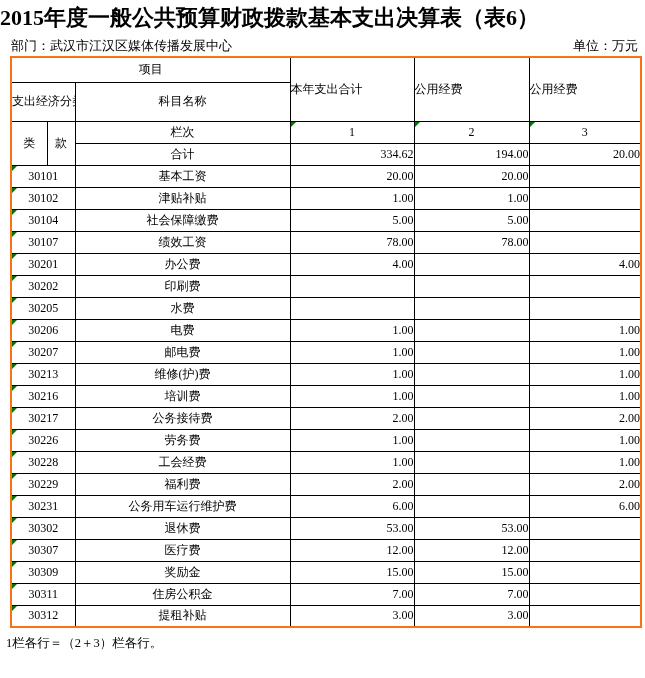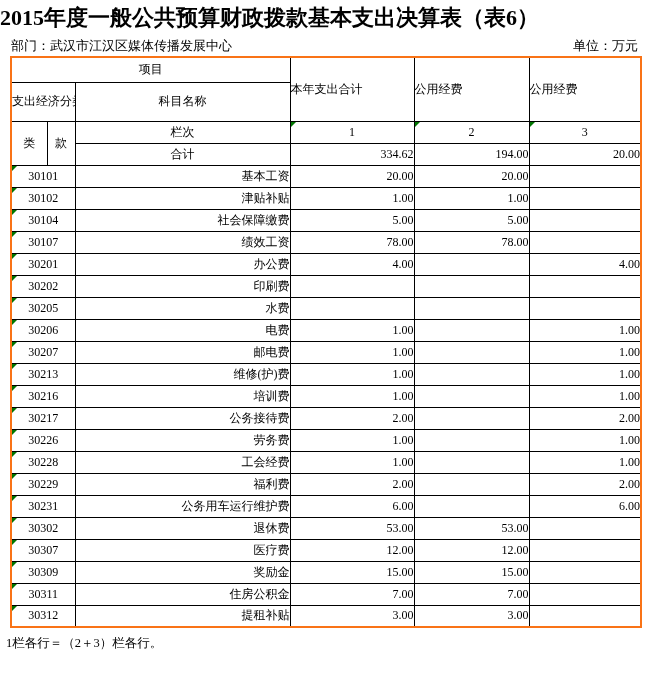--- a/index.html
+++ b/index.html
@@ -60,21 +60,21 @@
 
   td.hc { text-align: center; }
   td.code-group-cell { white-space: normal; text-align: center; padding: 0 2px; }
   td.col-head { font-size: 12.5px; }
   td.num {
     text-align: right;
     padding-right: 5px;
     font-family: "Liberation Serif", serif;
   }
   td.code-cell { text-align: center; padding-left: 4px; }
-  td.name-cell { text-align: right; padding-left: 4px; }
+  td.name-cell { text-align: center; padding-left: 4px; }
 
   .tri {
     position: absolute;
     left: 0; top: 0;
     width: 0; height: 0;
     border-top: 5px solid #007500;
     border-right: 5px solid transparent;
     display: block;
   }
 

